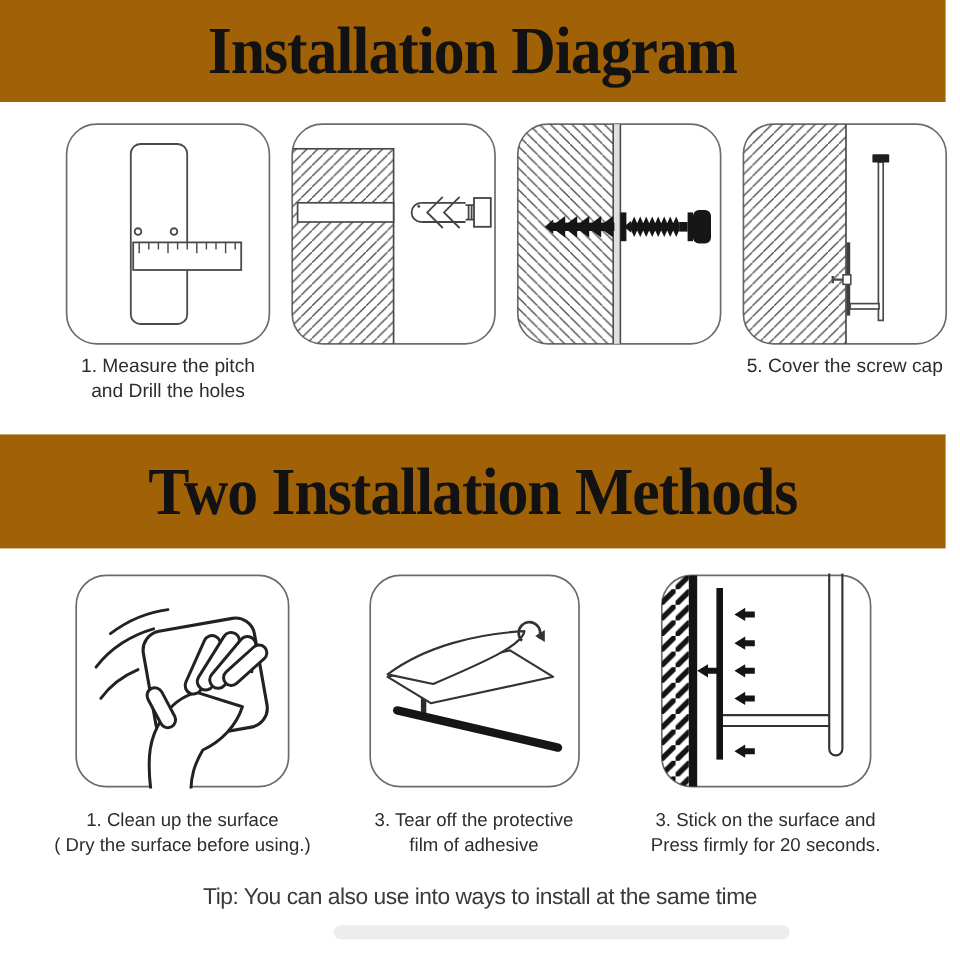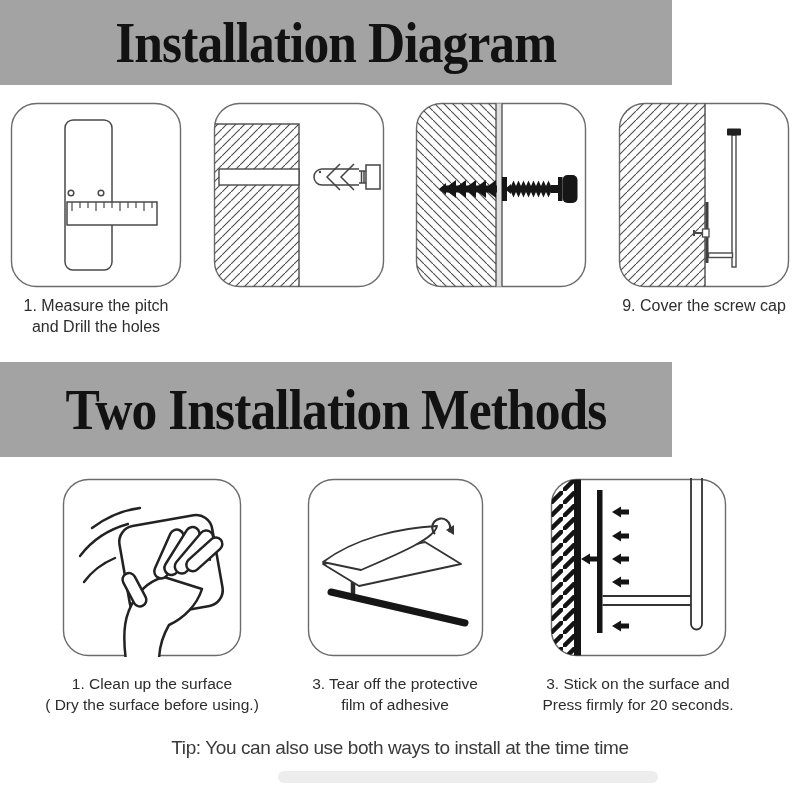--- a/index.html
+++ b/index.html
@@ -3,31 +3,31 @@
 <meta charset="utf-8">
 <style>
   html,body{margin:0;padding:0;}
   body{
     width:800px;height:800px;overflow:hidden;background:#fff;
     font-family:"Liberation Sans", sans-serif;
   }
   *{box-sizing:border-box;}
   figure{margin:0;}
   .banner{
-    width:672px;height:85px;background:#a3a3a3;
+    width:788px;height:85px;background:#a16207;
     display:flex;align-items:center;justify-content:center;
   }
   .banner.middle{height:95px;margin-top:25px;}
   .banner .title{
     font-family:"Liberation Serif", serif;font-weight:700;
     font-size:56px;color:#121212;letter-spacing:-1px;
     transform:scaleX(0.92);white-space:nowrap;margin:0;
   }
   .row{display:flex;}
-  .row1{margin:17px 2px 0;justify-content:space-between;}
+  .row1{margin:17px 2px 0;justify-content:flex-end;}
   .row1 .col{width:188px;display:flex;flex-direction:column;align-items:center;}
   .row2{margin-top:21px;padding-left:32px;gap:3px;}
   .row2 .col{width:240px;display:flex;flex-direction:column;align-items:center;}
   .caption{
     margin-top:7px;font-size:16px;line-height:21px;color:#2d2d2d;
     text-align:center;white-space:pre-line;
   }
   .row2 .caption{margin-top:16px;font-size:15.5px;}
   .frame{fill:#fff;stroke:#6b6b6b;stroke-width:1.4;}
   .tip{
@@ -139,21 +139,21 @@
       <rect x="87.5" y="100" width="3" height="61" fill="#3f3f3f"></rect>
       <g stroke="#4a4a4a">
         <line x1="76" y1="131" x2="85" y2="131" stroke-width="2"></line>
         <line x1="76" y1="128" x2="76" y2="134" stroke-width="2"></line>
         <rect x="84.5" y="127" width="6.5" height="8" fill="#fff" stroke-width="1.3"></rect>
       </g>
       <rect x="114" y="33" width="4" height="132" fill="#fff" stroke="#4a4a4a" stroke-width="1.4"></rect>
       <rect x="90.5" y="151" width="24" height="4.5" fill="#fff" stroke="#4a4a4a" stroke-width="1.4"></rect>
       <rect x="109" y="26.5" width="14" height="7" rx="1" fill="#1f1f1f"></rect>
     </svg>
-    <figcaption class="caption">9.  Cover the screw cap</figcaption>
+    <figcaption class="caption">5.  Cover the screw cap</figcaption>
   </figure>
 
 </section>
 
 <header class="banner middle">
   <h1 class="title">Two Installation Methods</h1>
 </header>
 
 <section class="row row2">
 
@@ -226,15 +226,15 @@
         <path d="M141,-4 V146 a5.5,5.5 0 0 0 11,0 V-4"></path>
         <path d="M52.5,118 H141 M52.5,127 H141"></path>
       </g>
     </svg>
     <figcaption class="caption">3. Stick on the surface and
 Press firmly for 20 seconds.</figcaption>
   </figure>
 
 </section>
 
-<div class="tip">Tip: You can also use both ways to install at the time time</div>
+<div class="tip">Tip: You can also use into ways to install at the same time</div>
 
 <div class="bottom-bar"></div>
 
 </body></html>

